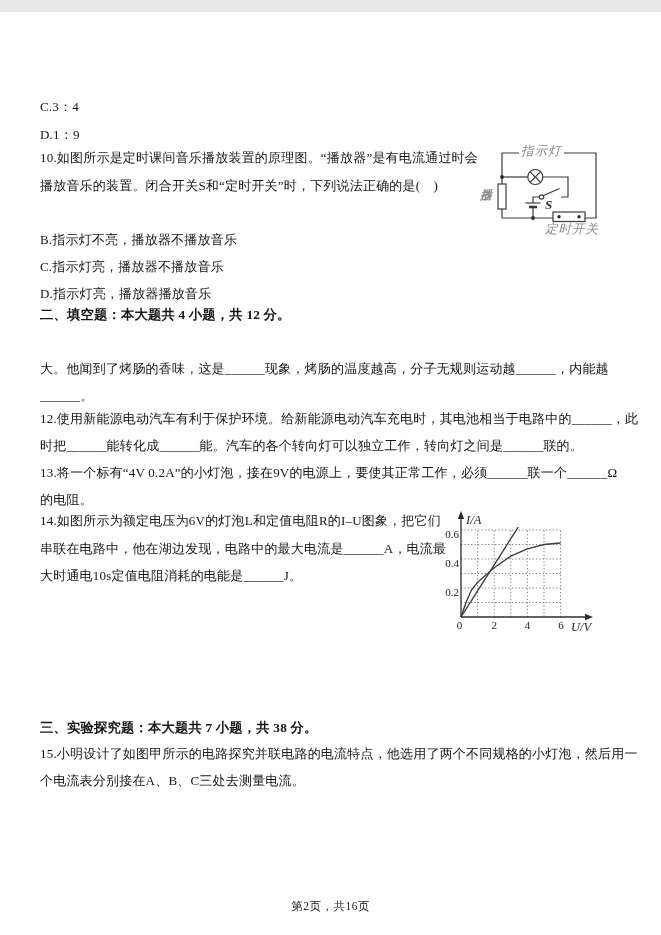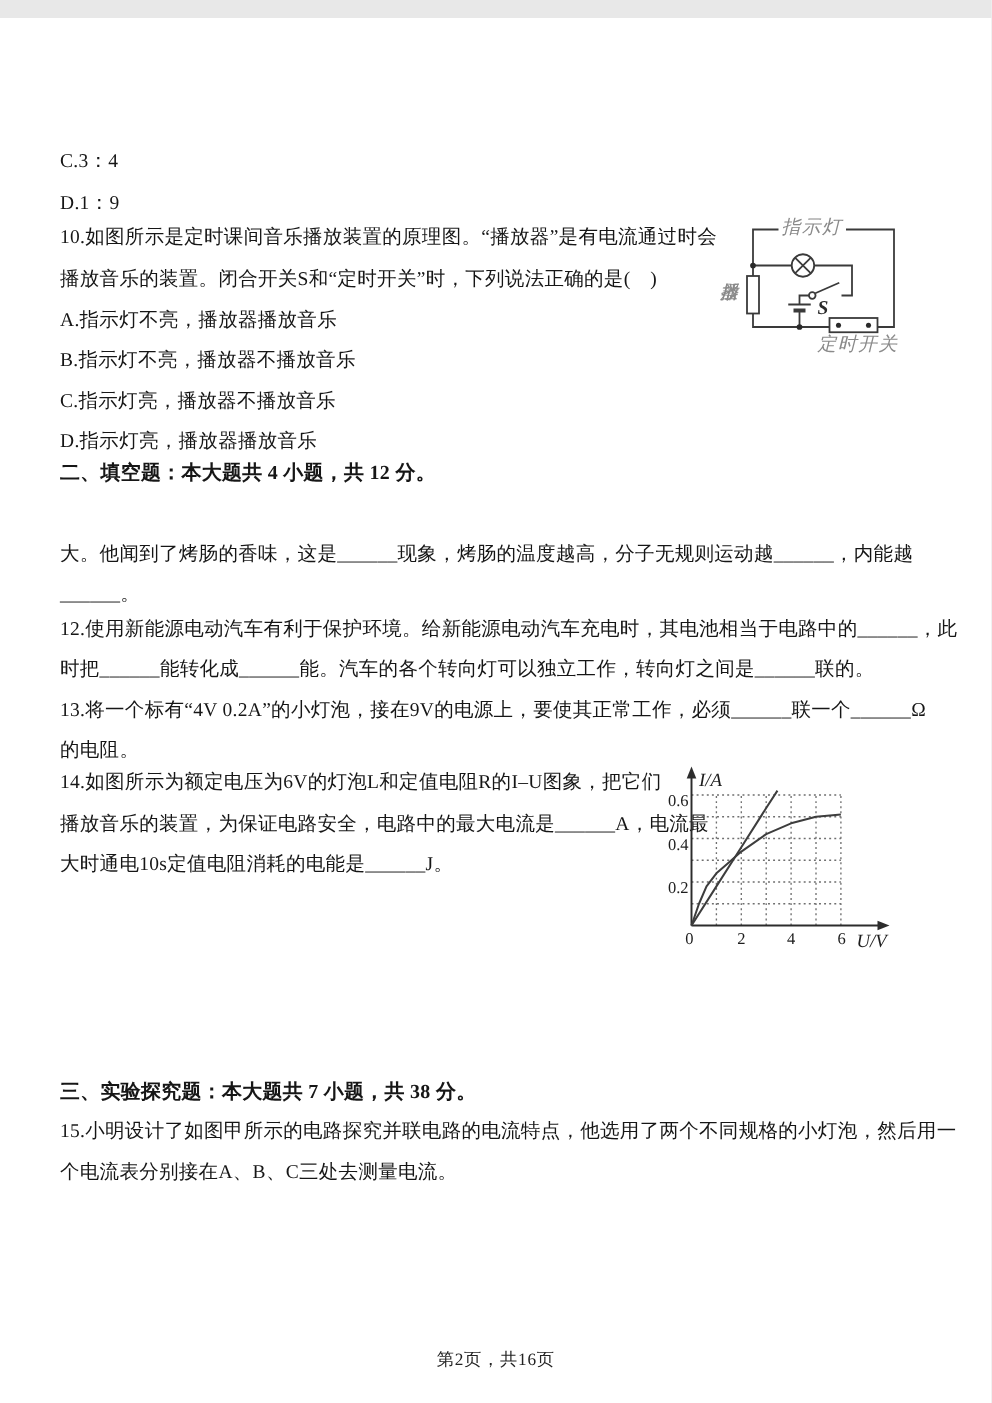--- a/index.html
+++ b/index.html
@@ -38,21 +38,20 @@
 </head>
 <body>
 
 <div class="page">
 
   <div class="t" style="top:87px">C.3：4</div>
   <div class="t" style="top:115px">D.1：9</div>
 
   <div class="t" style="top:138px">10.如图所示是定时课间音乐播放装置的原理图。“播放器”是有电流通过时会</div>
   <div class="t" style="top:166px">播放音乐的装置。闭合开关S和“定时开关”时，下列说法正确的是(　)</div>
-  <div class="t" style="top:193px">A.指示灯不亮，播放器播放音乐</div>
   <div class="t" style="top:220px">B.指示灯不亮，播放器不播放音乐</div>
   <div class="t" style="top:247px">C.指示灯亮，播放器不播放音乐</div>
   <div class="t" style="top:274px">D.指示灯亮，播放器播放音乐</div>
 
   <div class="circuit">
     <svg width="185" height="102" viewBox="0 0 185 102">
       <g>
 
         <polyline points="24,40 24,9 118,9 118,74 24,74 24,65"></polyline>
 
@@ -99,21 +98,21 @@
   <div class="t" style="top:349px">大。他闻到了烤肠的香味，这是______现象，烤肠的温度越高，分子无规则运动越______，内能越</div>
   <div class="t" style="top:376px">______。</div>
 
   <div class="t" style="top:399px">12.使用新能源电动汽车有利于保护环境。给新能源电动汽车充电时，其电池相当于电路中的______，此</div>
   <div class="t" style="top:426px">时把______能转化成______能。汽车的各个转向灯可以独立工作，转向灯之间是______联的。</div>
 
   <div class="t" style="top:453px">13.将一个标有“4V  0.2A”的小灯泡，接在9V的电源上，要使其正常工作，必须______联一个______Ω</div>
   <div class="t" style="top:480px">的电阻。</div>
 
   <div class="t" style="top:501px">14.如图所示为额定电压为6V的灯泡L和定值电阻R的I–U图象，把它们</div>
-  <div class="t" style="top:529px">播放音乐的装置，为保证电路安全，电路中的最大电流是______A，电流最</div>
+  <div class="t" style="top:529px">串联在电路中，他在湖边发现，电路中的最大电流是______A，电流最</div>
   <div class="t" style="top:556px">大时通电10s定值电阻消耗的电能是______J。</div>
 
   <div class="graph">
     <svg width="150" height="134" viewBox="0 0 150 134">
       <g id="grid-g">
           <line x1="27.6" y1="109" x2="27.6" y2="22"></line>
           <line x1="44.2" y1="109" x2="44.2" y2="22"></line>
           <line x1="60.800000000000004" y1="109" x2="60.800000000000004" y2="22"></line>
           <line x1="77.4" y1="109" x2="77.4" y2="22"></line>
           <line x1="94" y1="109" x2="94" y2="22"></line>

